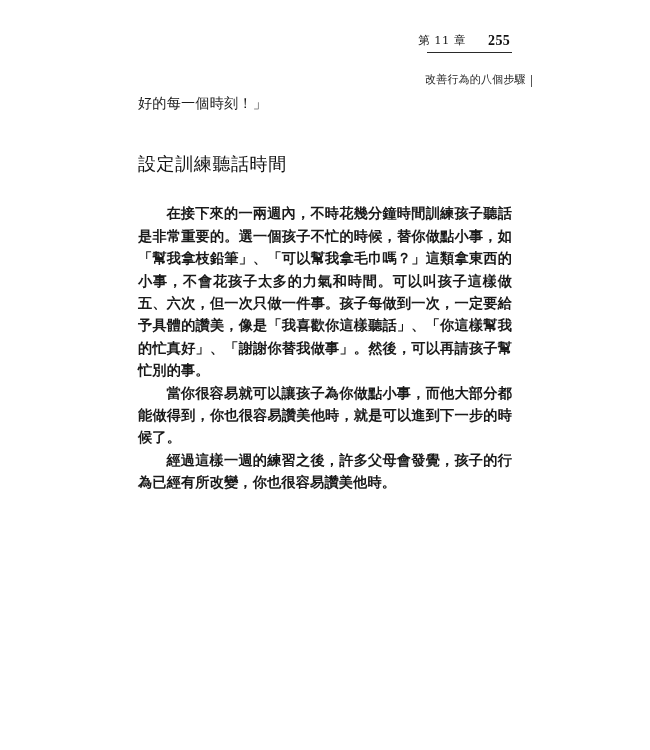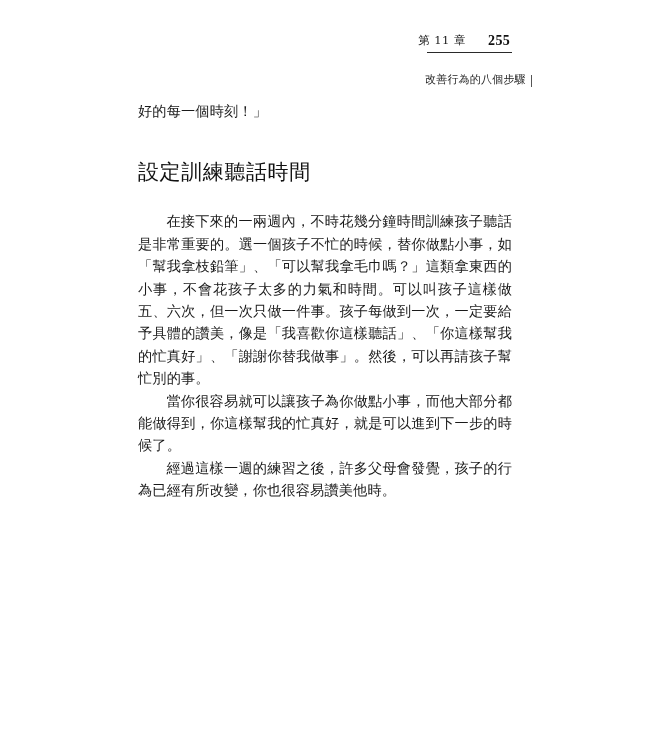--- a/index.html
+++ b/index.html
@@ -86,45 +86,46 @@
     height: 12px;
     background: #555;
     margin-left: 5px;
     flex: none;
   }
 
   
   .content {
     position: absolute;
     left: 138px;
-    top: 100px;
+    top: 92px;
     width: 374px;
   }
 
   .para {
     font-size: 14.2px;
     line-height: 22.4px;
     text-align: justify;
     text-justify: inter-ideograph;
     margin: 0;
     color: #1a1a1a;
     letter-spacing: 0.15px;
   }
 
   .para-cont {
     text-indent: 0;
   }
 
   .para-indent {
     text-indent: 2em;
+    font-weight: bold;
   }
 
   .section-heading {
     font-family: "DejaVu Sans", "Liberation Sans", sans-serif;
-    font-size: 21px;
+    font-size: 18px;
     font-weight: normal;
     color: #111111;
     margin: 0;
     letter-spacing: 0.6px;
     line-height: 24px;
   }
 
   .gap-after-lead { height: 38px; }
   .gap-after-heading { height: 26px; }
 </style>
@@ -151,18 +152,18 @@
 
     <div class="gap-after-lead"></div>
 
     <h2 class="section-heading">設定訓練聽話時間</h2>
 
     <div class="gap-after-heading"></div>
 
     <p class="para para-indent">在接下來的一兩週內，不時花幾分鐘時間訓練孩子聽話是非常重要的。選一個孩子不忙的時候，替你做點小事，如「幫我拿枝鉛筆」、「可以幫我拿毛巾嗎？」這類拿東西的小事，不會花孩子太多的力氣和時間。可以叫孩子這樣做五、六次，但一次只做一件事。孩子每做到一次，一定要給予具體的讚美，像是「我喜歡你這樣聽話」、「你這樣幫我的忙真好」、「謝謝你替我做事」。然後，可以再請孩子幫忙別的事。</p>
 
 
-    <p class="para para-indent">當你很容易就可以讓孩子為你做點小事，而他大部分都能做得到，你這樣幫我的忙真好，就是可以進到下一步的時候了。</p>
+    <p class="para para-indent">當你很容易就可以讓孩子為你做點小事，而他大部分都能做得到，你也很容易讚美他時，就是可以進到下一步的時候了。</p>
 
     <p class="para para-indent">經過這樣一週的練習之後，許多父母會發覺，孩子的行為已經有所改變，你也很容易讚美他時。</p>
 
   </div>
 </div>
 
 </body></html>

